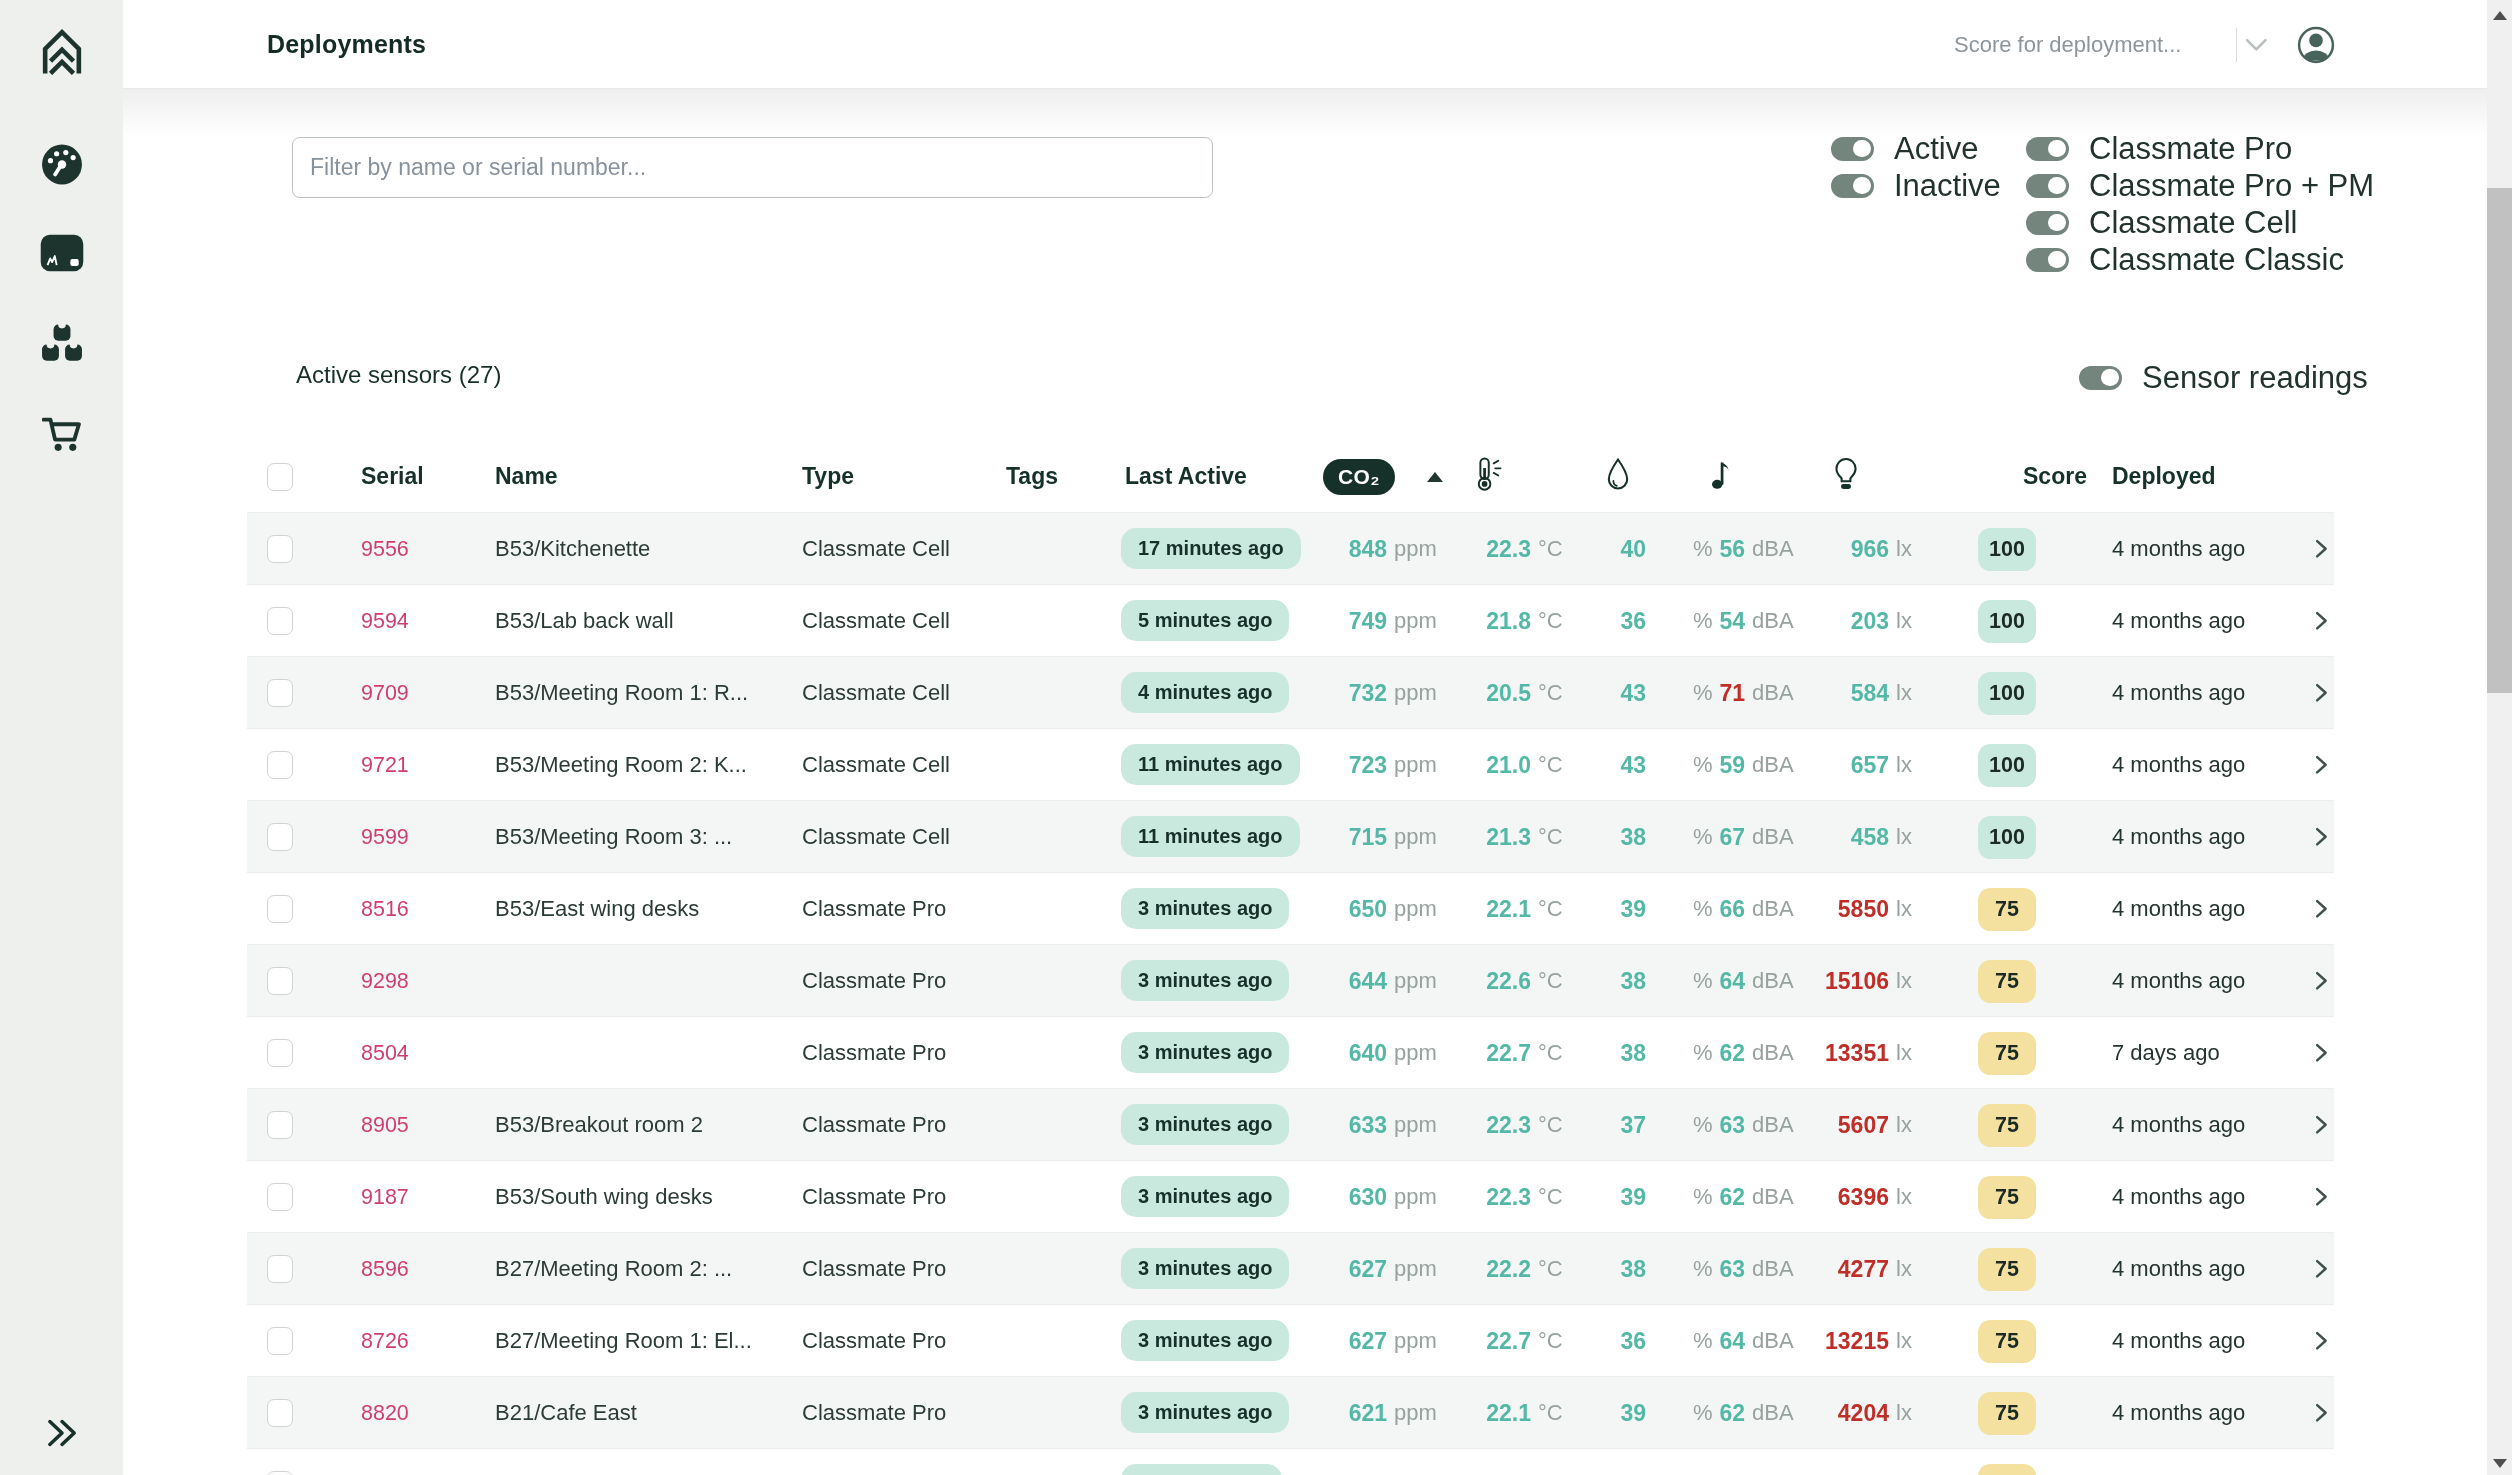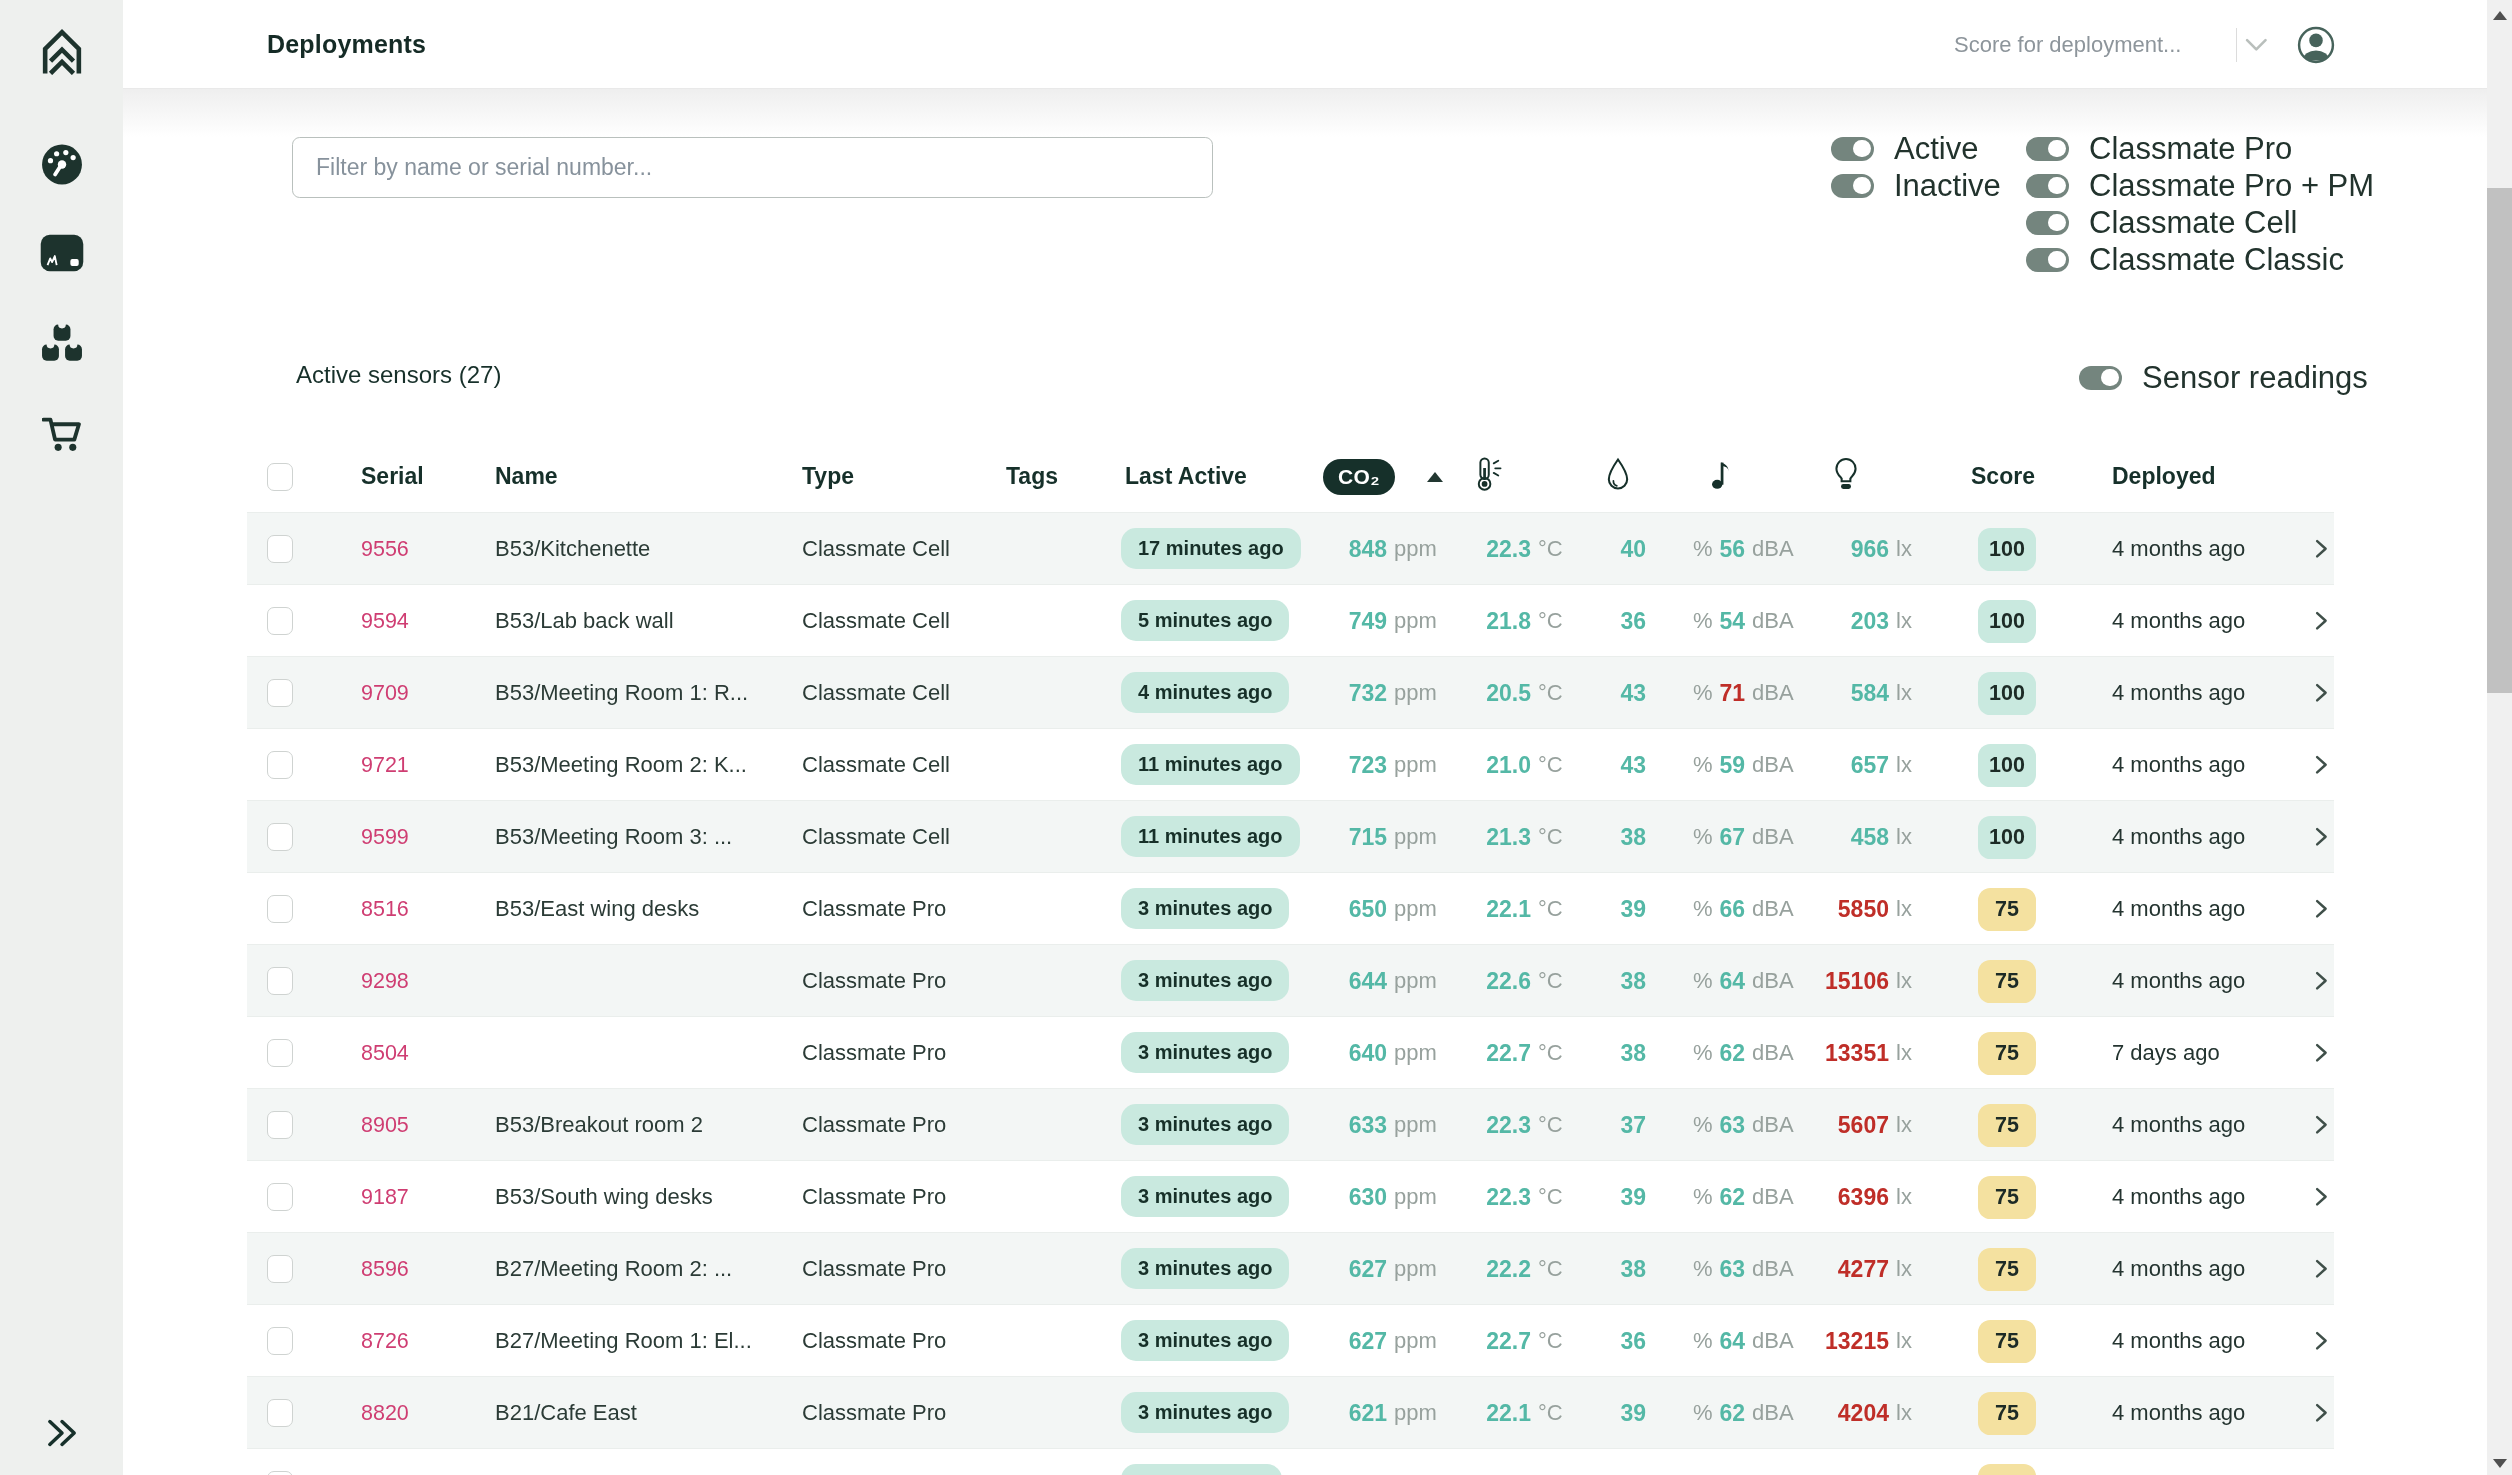--- a/index.html
+++ b/index.html
@@ -20,21 +20,21 @@
   #hdr-divider{position:absolute;left:2113px;top:28px;width:0.8px;height:34px;background:#dcdcdc;}
   #hdr-chevron{position:absolute;left:2121px;top:37px;}
   #avatar{position:absolute;left:2173px;top:24.6px;}
 
   
   #content{position:absolute;left:123px;top:89px;width:2364px;height:1387px;background:#fff;}
   #content::before{content:"";position:absolute;left:0;top:0;width:100%;height:48px;
     background:linear-gradient(#e9e9e9,rgba(255,255,255,0));opacity:.75;}
 
   #filter-input{position:absolute;left:169px;top:48px;width:921px;height:61px;
-    border:1.5px solid #b9c0bd;border-radius:7.7px;padding:0 23px;font-size:23px;color:#2b3b36;
+    border:1.5px solid #b9c0bd;border-radius:7.7px;padding:0 17px;font-size:23px;color:#2b3b36;
     background:#fff;outline:none;font-family:inherit;}
   #filter-input::placeholder{color:#87929c;}
 
   .tgl-col{position:absolute;top:48px;display:flex;flex-direction:column;gap:14px;}
   #status-toggles{left:1708px;}
   #type-toggles{left:1903px;}
   .tgl-row{display:flex;align-items:center;gap:20px;height:23px;}
   .switch{position:relative;width:43px;height:24px;border-radius:12.3px;background:#74857e;border:none;padding:0;cursor:pointer;flex:0 0 auto;}
   .switch .knob{position:absolute;right:3.1px;top:3.1px;width:17.7px;height:17.7px;border-radius:50%;background:#fff;}
   .tgl-label{font-size:31px;color:#22332d;white-space:nowrap;}
@@ -42,21 +42,21 @@
   #section-bar{position:absolute;left:0;top:272px;width:2364px;height:40px;}
   #section-title{position:absolute;left:173px;top:0;font-size:24px;color:#17302a;}
   #readings-toggle{position:absolute;left:1956px;top:-1.5px;display:flex;align-items:center;gap:20px;}
 
   
   #table{position:absolute;left:124px;top:352px;width:2087px;}
   #thead{position:relative;height:71px;font-weight:bold;color:#16302a;font-size:23px;}
   .hcell{position:absolute;top:0;height:71px;display:flex;align-items:center;}
   .h-cb{left:20px;top:22px;height:auto;}
   .h-serial{left:114px;} .h-name{left:248px;} .h-type{left:555px;} .h-tags{left:759px;}
-  .h-lastactive{left:878px;} .h-score{left:1724px;} .h-deployed{left:1865px;}
+  .h-lastactive{left:878px;} .h-score{left:1776px;} .h-deployed{left:1865px;}
   .co2-pill{position:absolute;left:1076px;top:17.7px;width:72px;height:36px;border-radius:18.4px;
     background:#16302a;color:#fff;display:flex;align-items:center;justify-content:center;
     font-size:21px;font-weight:bold;letter-spacing:0.4px;}
   .sort-asc{position:absolute;left:1180px;top:31px;width:0;height:0;
     border-left:8.4px solid transparent;border-right:8.4px solid transparent;border-bottom:10.7px solid #223731;}
   .hicon{position:absolute;top:50%;transform:translate(-50%,-50%);}
   .hi-temp{left:1241px;} .hi-hum{left:1371px;} .hi-sound{left:1474px;} .hi-light{left:1599px;}
 
   #rows{position:relative;}
   .trow{position:relative;height:72px;border-top:0.8px solid #eaeeec;background:#fff;}

